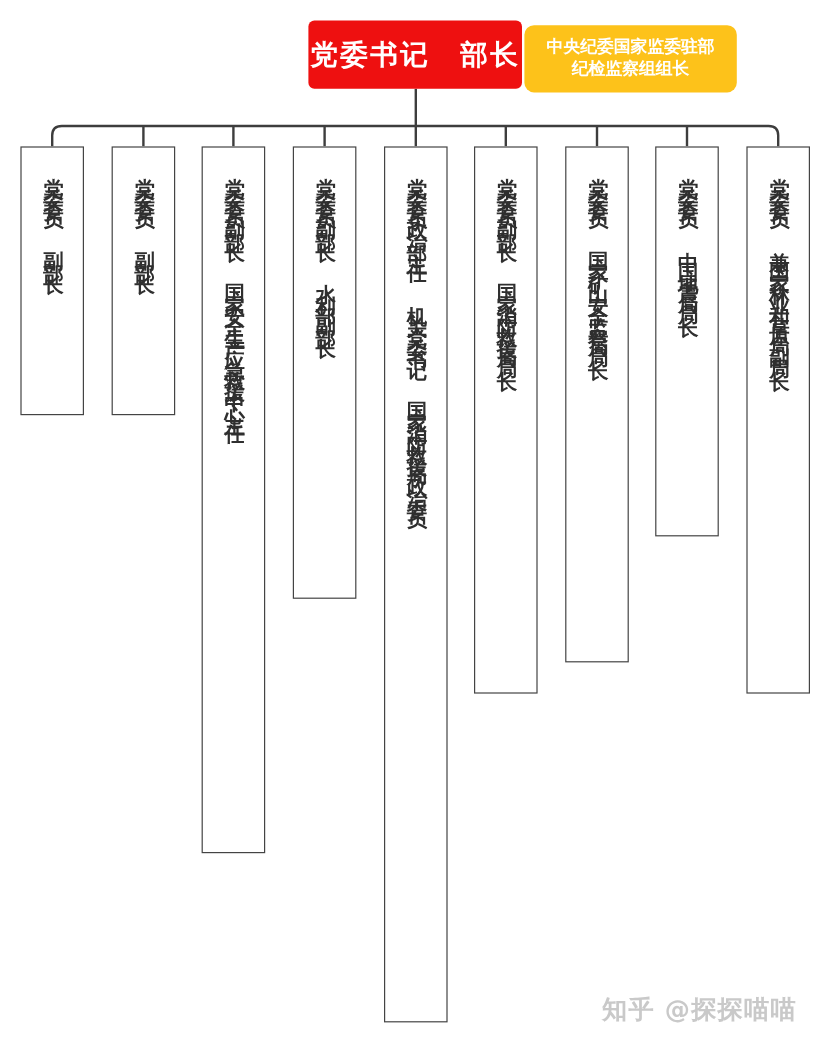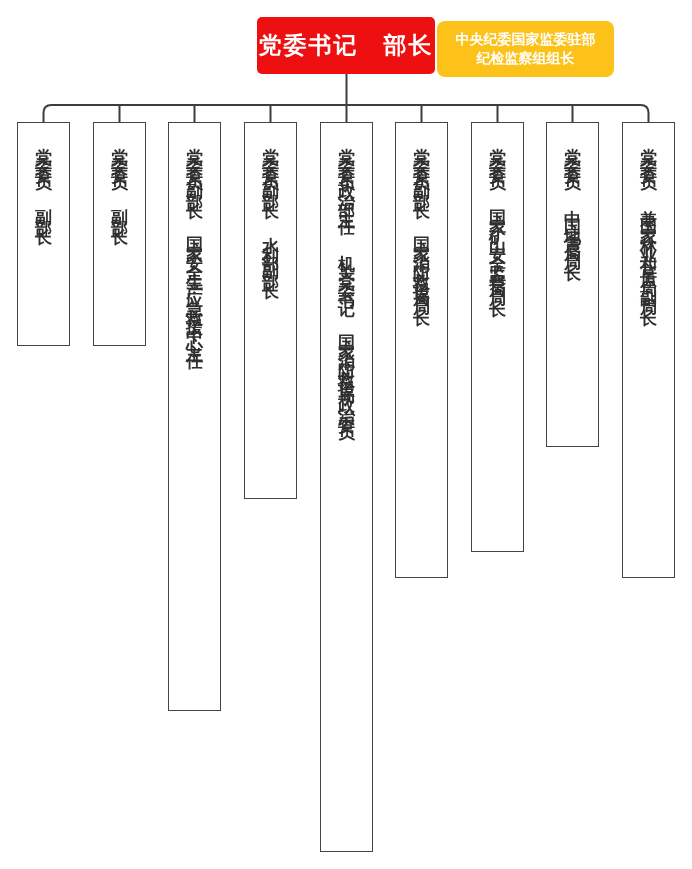--- a/index.html
+++ b/index.html
@@ -139,14 +139,15 @@
   </div>
 
   <div class="member" style="left:546px;height:325px">
     <span class="vtext">党委委员　中国地震局局长</span>
   </div>
 
   <div class="member" style="left:622px;height:456px">
     <span class="vtext">党委委员　兼国家林业和草原局副局长</span>
   </div>
 
+  <div class="watermark">知乎 @探探喵喵</div>
 
 </div>
 
 </body></html>

